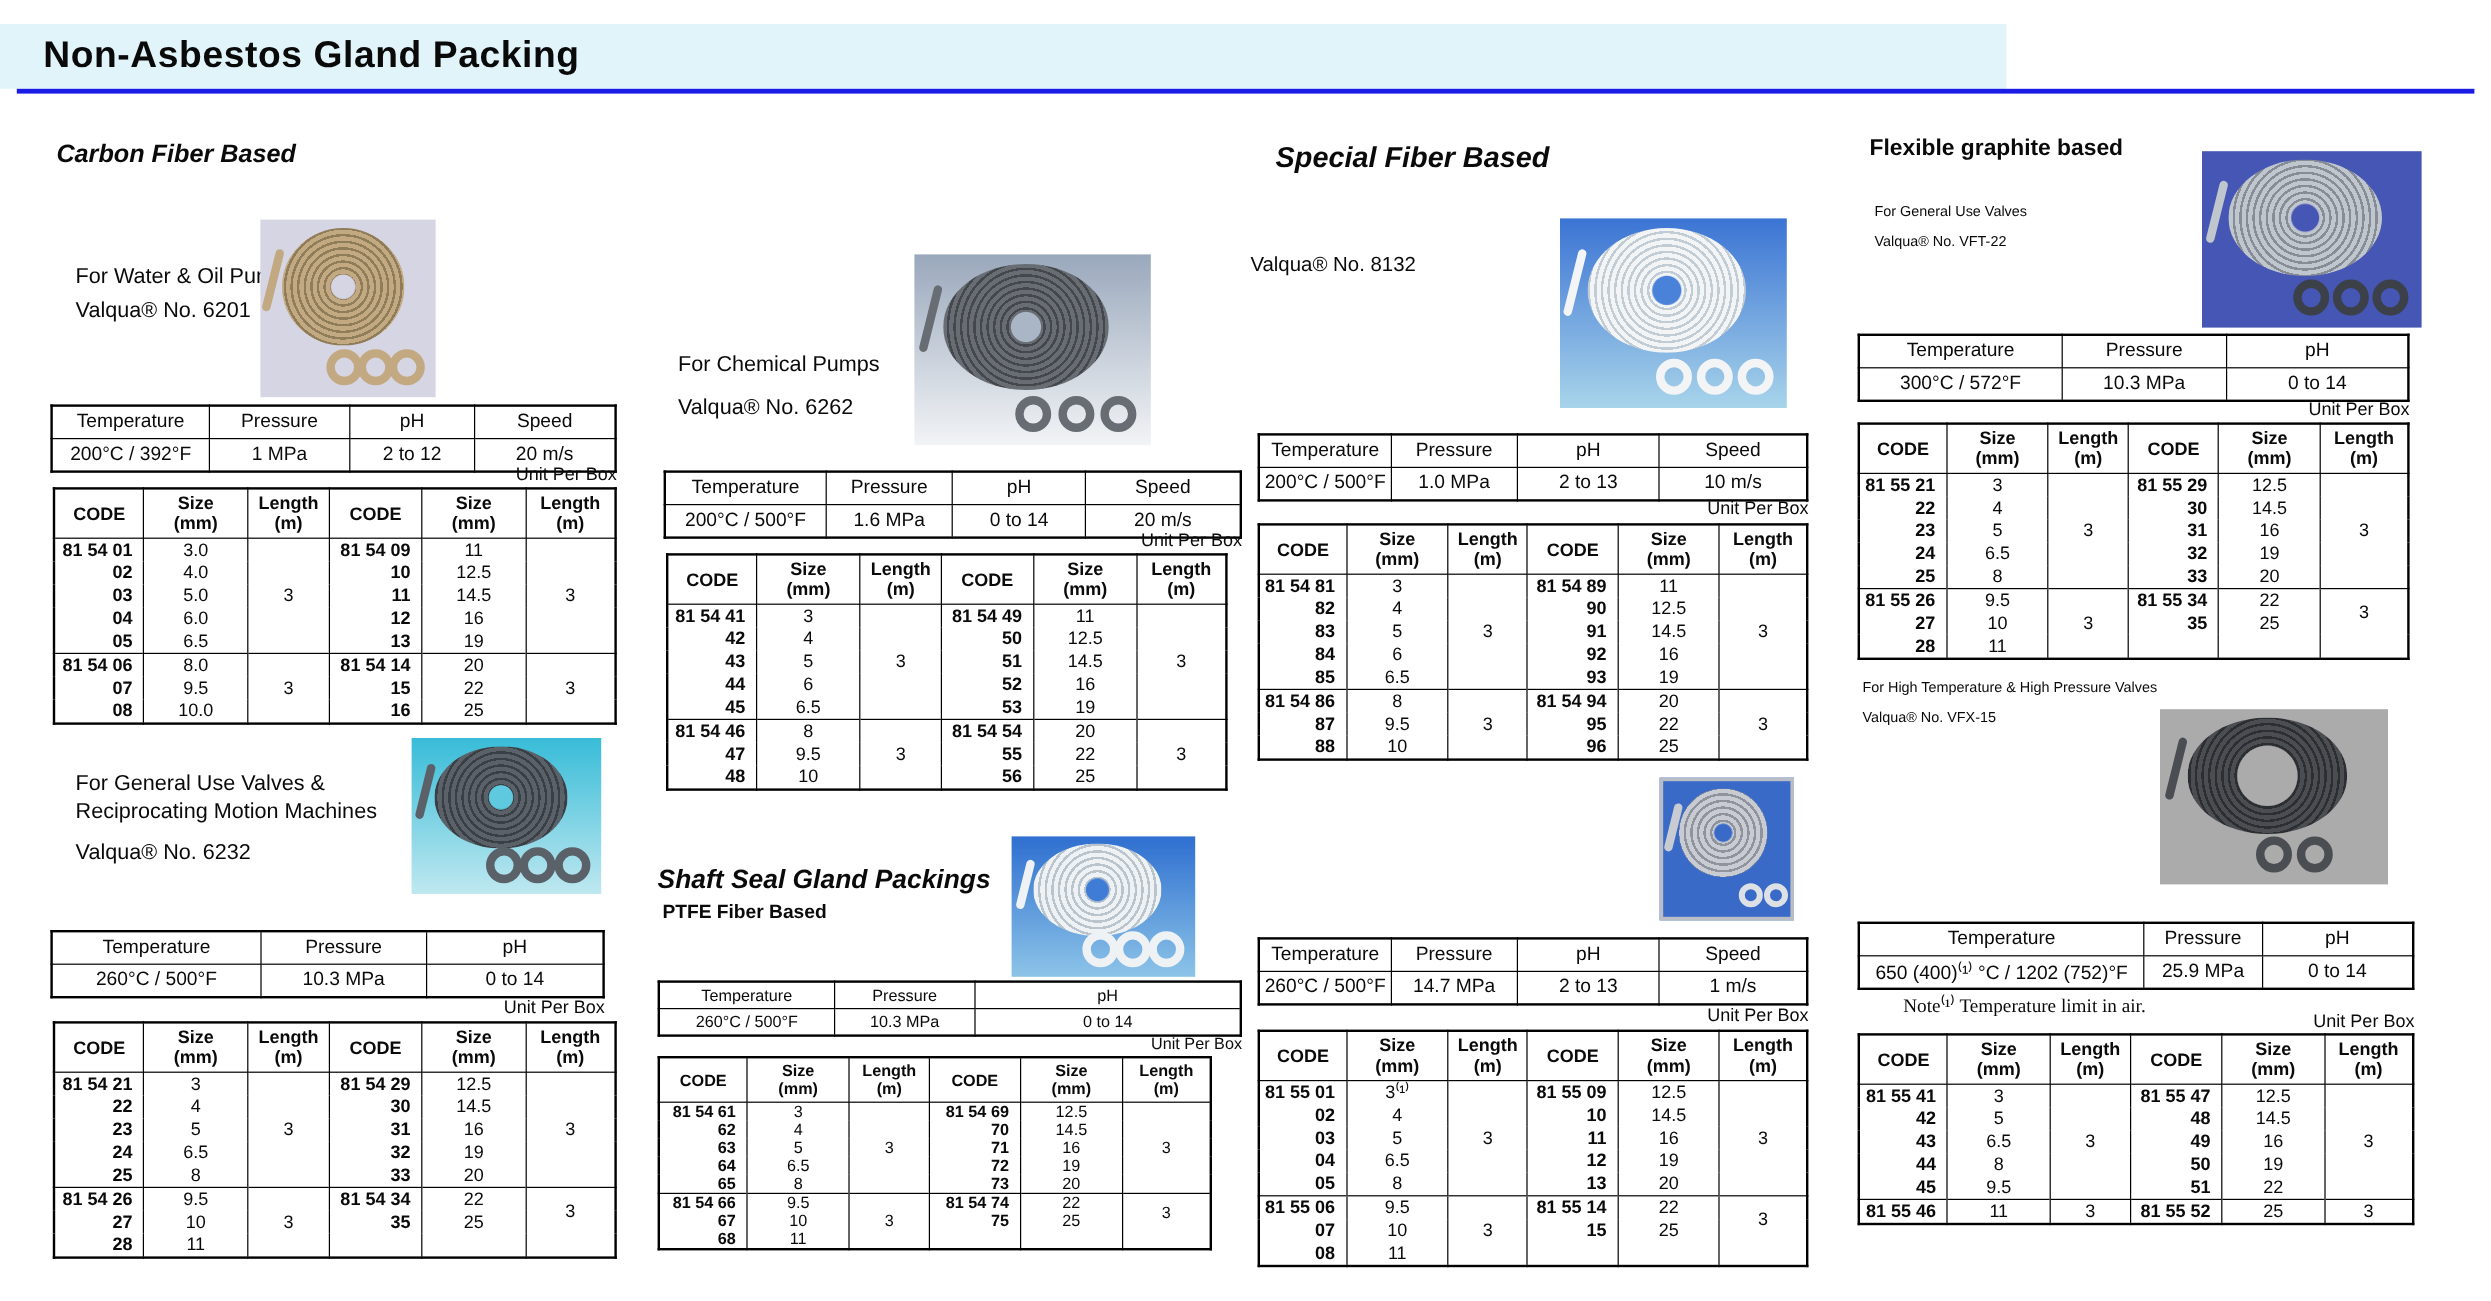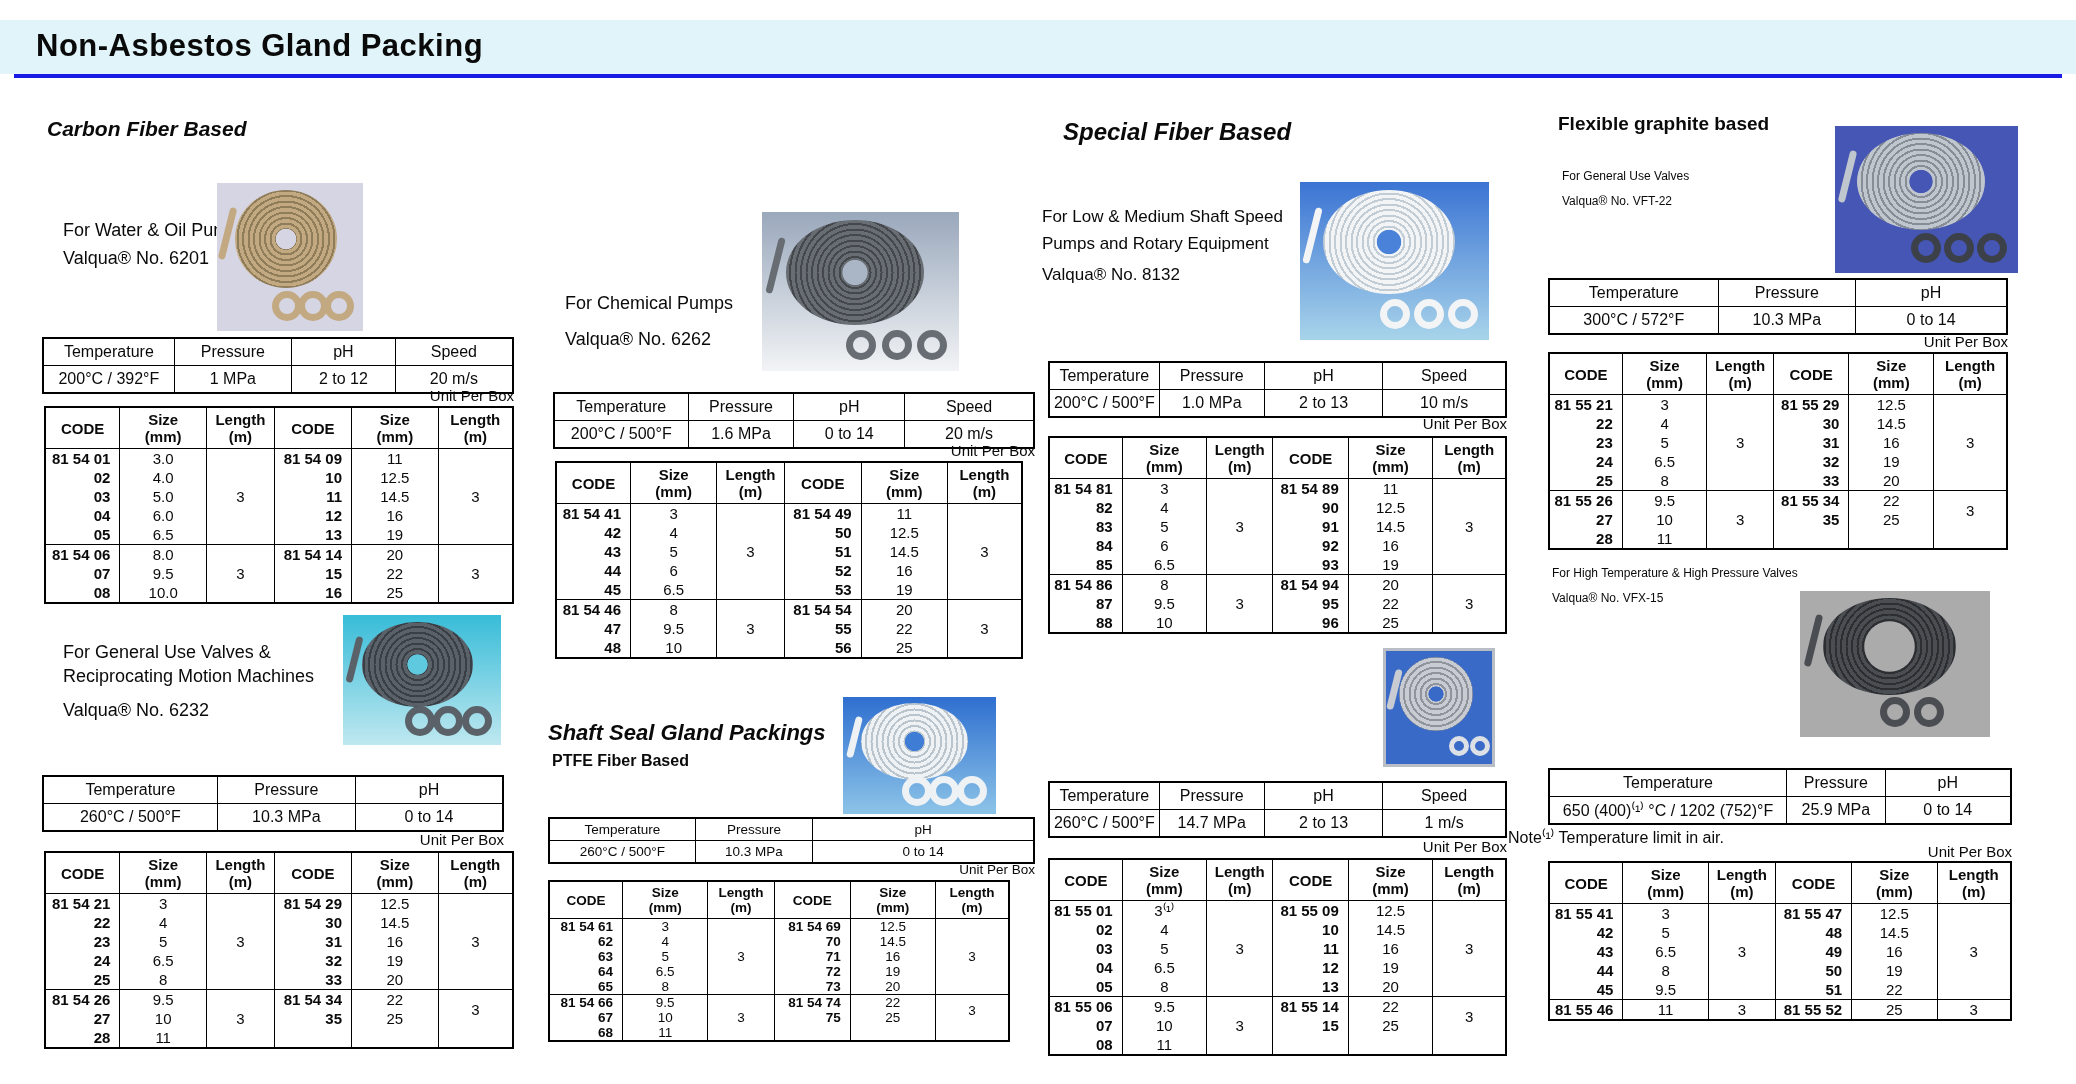--- a/index.html
+++ b/index.html
@@ -1,21 +1,21 @@
 <!DOCTYPE html>
 <html><head>
 <meta charset="utf-8">
 <style>
   html,body{margin:0;padding:0;background:#ffffff;}
   #page{position:relative;width:2076px;height:1084px;background:#ffffff;overflow:hidden;
         font-family:"Liberation Sans", sans-serif;color:#0a0a0a;}
   .block{position:absolute;}
 
   
-  .band{position:absolute;left:0;top:20px;width:2076px;height:54px;background:#e0f4f9;}
+  .band{position:absolute;left:0;top:20px;width:1672px;height:54px;background:#e0f4f9;}
   .band h1{margin:0;padding:8px 0 0 36px;font-size:31px;font-weight:bold;color:#0a0a0a;letter-spacing:0.5px;}
   .rule{position:absolute;left:14px;top:74px;width:2048px;height:4px;background:#1b1be6;}
 
   
   .sec-title{font-weight:bold;font-style:italic;}
   .sec-title-plain{font-weight:bold;}
   .cap{font-size:18px;line-height:24px;}
   .cap .valqua{margin-top:4px;}
   .cap.gapped .valqua{margin-top:10px;}
   .cap.midgap .valqua{margin-top:12px;}
@@ -508,24 +508,20 @@
             <td class="cs"></td>
             <td class="cl" rowspan="1"></td>
           </tr>
         </tbody>
       </table>
     </div>
 
   <div class="block sec-title" style="left:1063px;top:118px;font-size:24px;">Special Fiber Based</div>
 
   <div class="block cap md" style="left:1042px;top:203px;width:250px;">
-    <div>
-        <div>For Low &amp; Medium Shaft Speed</div>
-        <div>Pumps and Rotary Equipment</div>
-      </div>
     <div class="valqua">Valqua® No. 8132</div>
   </div>
   <div class="photo" style="left:1300px;top:182px;width:189px;height:158px;background:linear-gradient(180deg,#3b74d4,#a8d4ea);--rope:#f2f4f6;--ropeD:#c2ccd4;--hole:#4a82da;--ring:#f2f4f6;">
     <div class="coil"></div>
     <div class="tail"></div>
     <div class="ring r1"></div>
     <div class="ring r2"></div>
     <div class="ring r3"></div>
   </div>
   <div class="block" style="left:1048px;top:361px;width:459px;">
@@ -864,21 +860,21 @@
             <td style="width: 27%;">pH</td>
           </tr>
           <tr>
             <td>650 (400)⁽¹⁾ °C / 1202 (752)°F</td>
             <td>25.9 MPa</td>
             <td>0 to 14</td>
           </tr>
         </tbody>
       </table>
     </div>
-  <div class="block note" style="left:1508px;top:826px;">Note⁽¹⁾ Temperature limit in air.</div>
+  <div class="block note" style="left:1586px;top:826px;font-family:Liberation Serif, serif;">Note⁽¹⁾ Temperature limit in air.</div>
   <div class="upb" style="left:1548px;top:843px;width:464px;">Unit Per Box</div>
   <div class="block" style="left:1548px;top:861px;width:464px;">
       <table class="codes">
         <colgroup>
           <col style="width: 16%;">
           <col style="width: 18.5%;">
           <col style="width: 14.5%;">
           <col style="width: 16.5%;">
           <col style="width: 18.5%;">
           <col style="width: 16%;">

